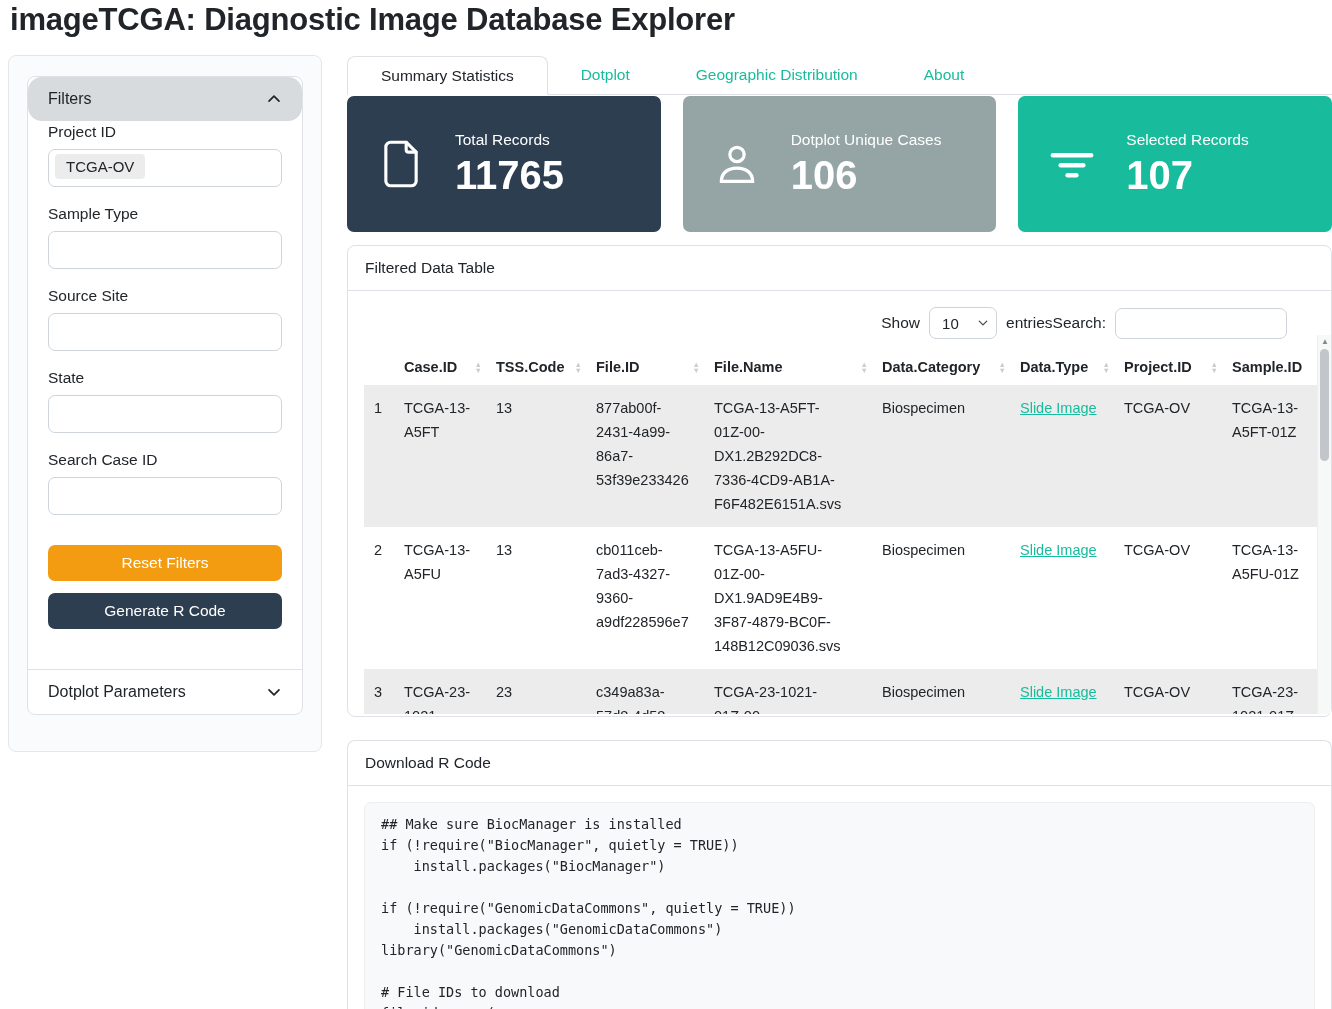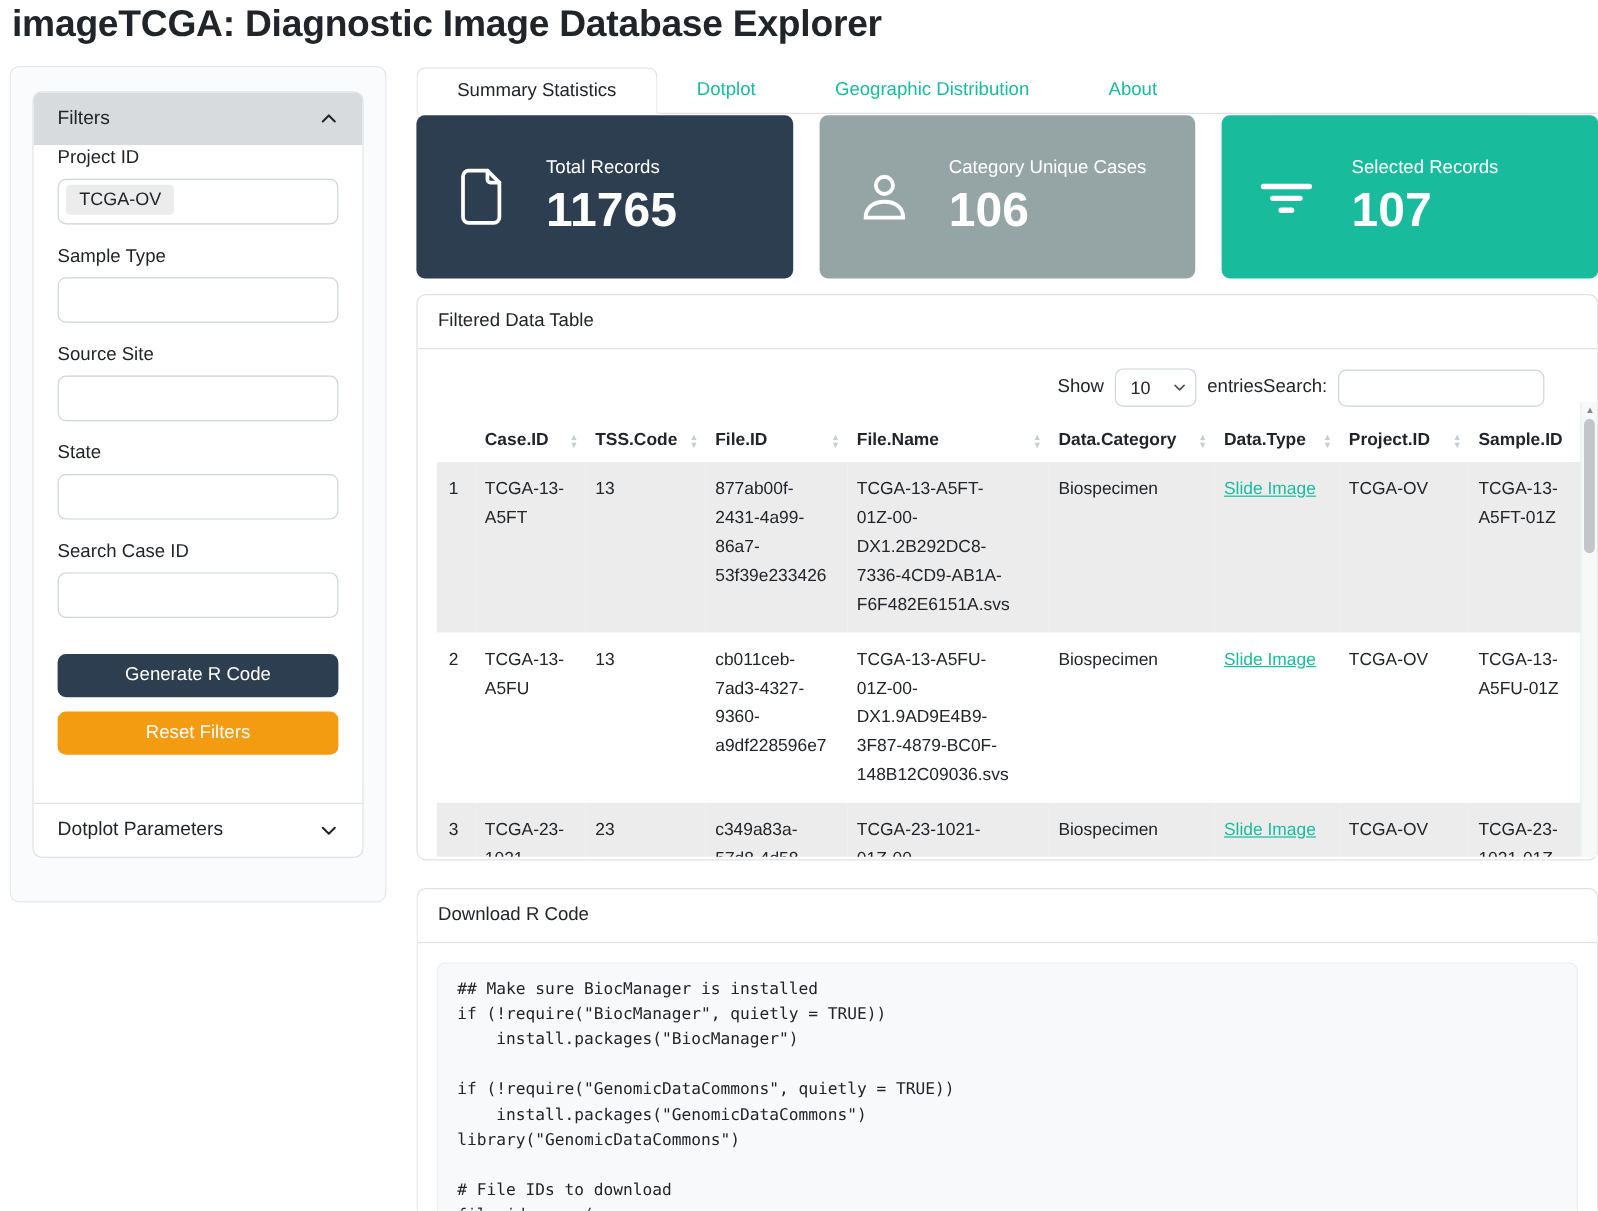--- a/index.html
+++ b/index.html
@@ -9,21 +9,21 @@
 
   
   .app-title { position:absolute; left:10px; top:2px; font-size:31px; font-weight:600;
     letter-spacing:-0.2px; color:#212529; }
 
   
   .sidebar { position:absolute; left:8px; top:55px; width:314px; height:697px;
     background:#fafbfc; border:1px solid #e4e7ea; border-radius:8px; padding:20px 18px; }
   .accordion { border:1px solid #dee2e6; border-radius:8px; overflow:hidden; background:#fff; }
   .acc-header { display:flex; align-items:center; justify-content:space-between;
-    padding:13px 20px; font-size:16px; cursor:pointer; }
+    padding:13px 20px; font-size:16px; cursor:pointer;border-radius:14px; }
   .acc-header.open { background:#d8dbde; }
   .acc-body { padding:2px 20px 10px 20px; background:#fff; }
   .field-label { font-size:15.5px; margin-bottom:8px; color:#212529; }
   .text-input { width:100%; height:38px; border:1px solid #ced4da; border-radius:7px;
     background:#fff; margin-bottom:18px; font-size:15px; padding:0 10px;
     font-family:"Liberation Sans", sans-serif; color:#212529; }
   .tokens-input { width:100%; min-height:38px; border:1px solid #ced4da; border-radius:7px;
     background:#fff; margin-bottom:18px; padding:3px 4px; cursor:text; }
   .token { display:inline-block; background:#ececec; border-radius:4px; padding:4px 11px;
     font-size:15px; margin:1px 2px; color:#212529; }
@@ -129,22 +129,22 @@
 
         <div class="field-label">Source Site</div>
         <div class="tokens-input"></div>
 
         <div class="field-label">State</div>
         <div class="tokens-input"></div>
 
         <div class="field-label">Search Case ID</div>
         <input class="text-input" value="" style="">
 
+        <button class="btn btn-warning">Reset Filters</button>
         <button class="btn btn-primary">Generate R Code</button>
-        <button class="btn btn-warning">Reset Filters</button>
         <div style="height:14px"></div>
       </div>
       <div class="acc-item-2">
         <div class="acc-header">
           <span>Dotplot Parameters</span>
           <span class="icon-inline">
             <svg width="16" height="16" viewBox="0 0 16 16">
                 <path d="M3 5.8 L8 10.8 L13 5.8" stroke="#212529" stroke-width="1.7" fill="none" stroke-linecap="round" stroke-linejoin="round"></path>
               </svg>
           </span>
@@ -174,21 +174,21 @@
       </div>
     </div>
     <div class="vbox" style="background:#95a5a6">
       <div class="showcase">
         <svg width="52" height="52" viewBox="0 0 24 24" fill="none" stroke="#ffffff" stroke-width="1.5" stroke-linecap="round">
           <circle cx="12" cy="7.6" r="3.3"></circle>
           <path d="M4.8 20 c0-4.1 3.2-6.1 7.2-6.1 s7.2 2 7.2 6.1 z"></path>
         </svg>
       </div>
       <div class="vb-content">
-        <div class="vb-title">Category Unique Cases</div>
+        <div class="vb-title">Dotplot Unique Cases</div>
         <div class="vb-value">106</div>
       </div>
     </div>
     <div class="vbox" style="background:#18bc9c">
       <div class="showcase">
         <svg width="52" height="52" viewBox="0 0 24 24" stroke="#ffffff" stroke-width="2.1" stroke-linecap="round">
           <line x1="3.2" y1="8" x2="20.8" y2="8"></line>
           <line x1="6.8" y1="12.6" x2="17.2" y2="12.6"></line>
           <line x1="10" y1="17.2" x2="14" y2="17.2"></line>
         </svg>

